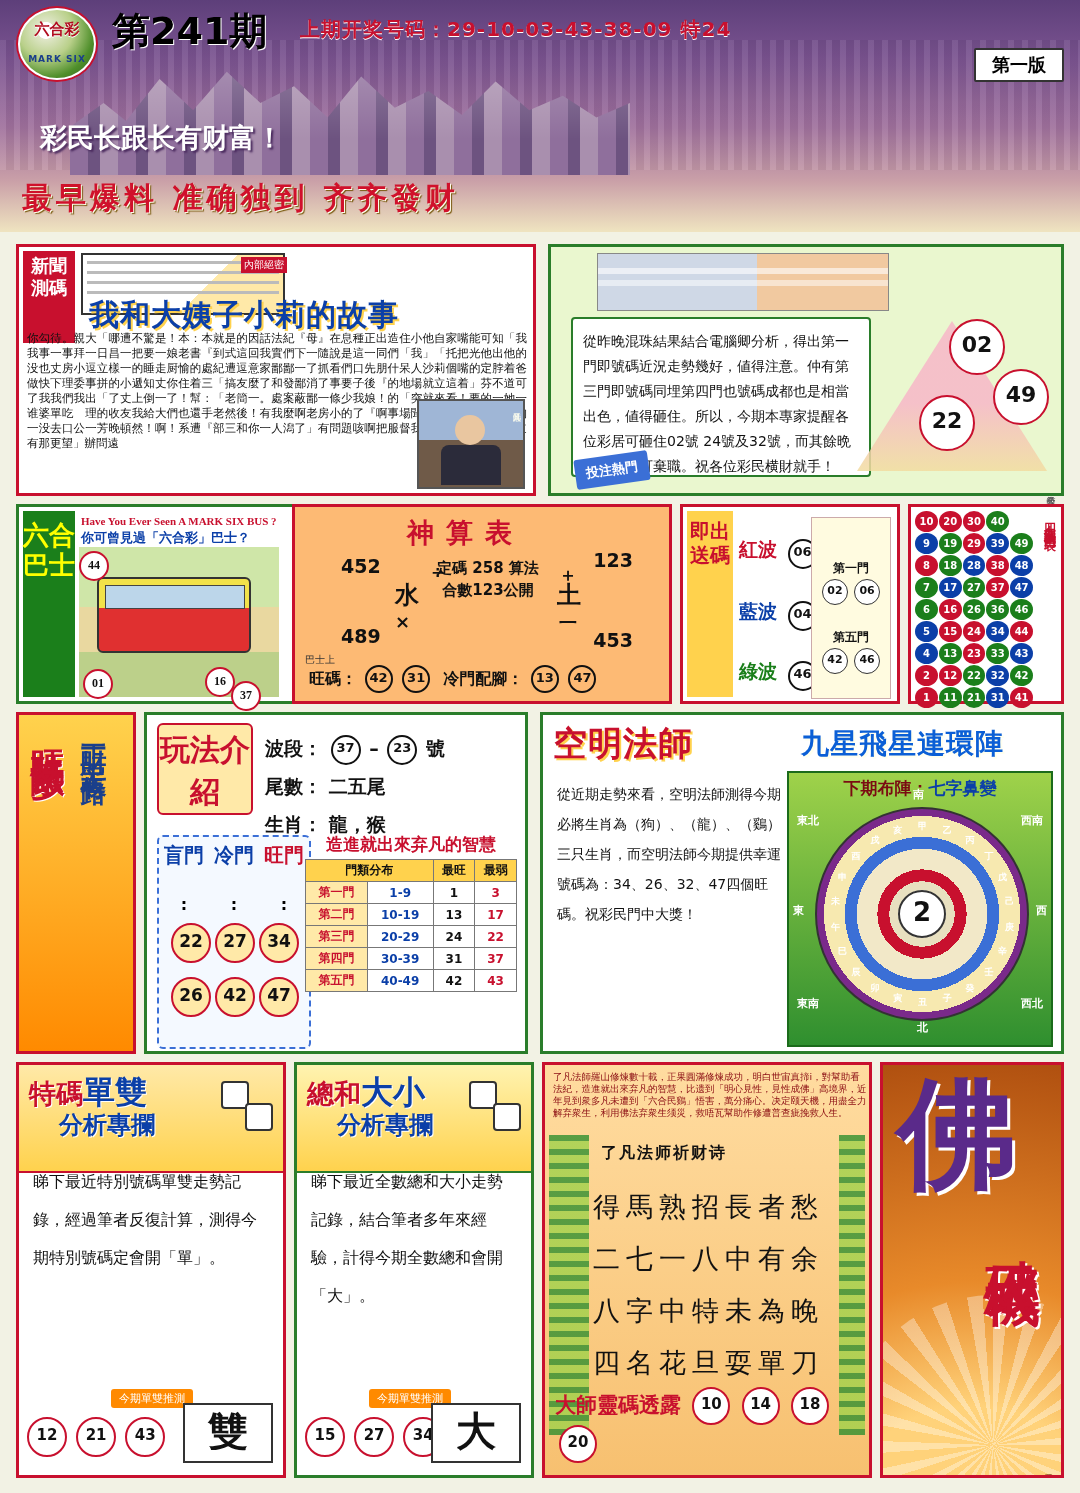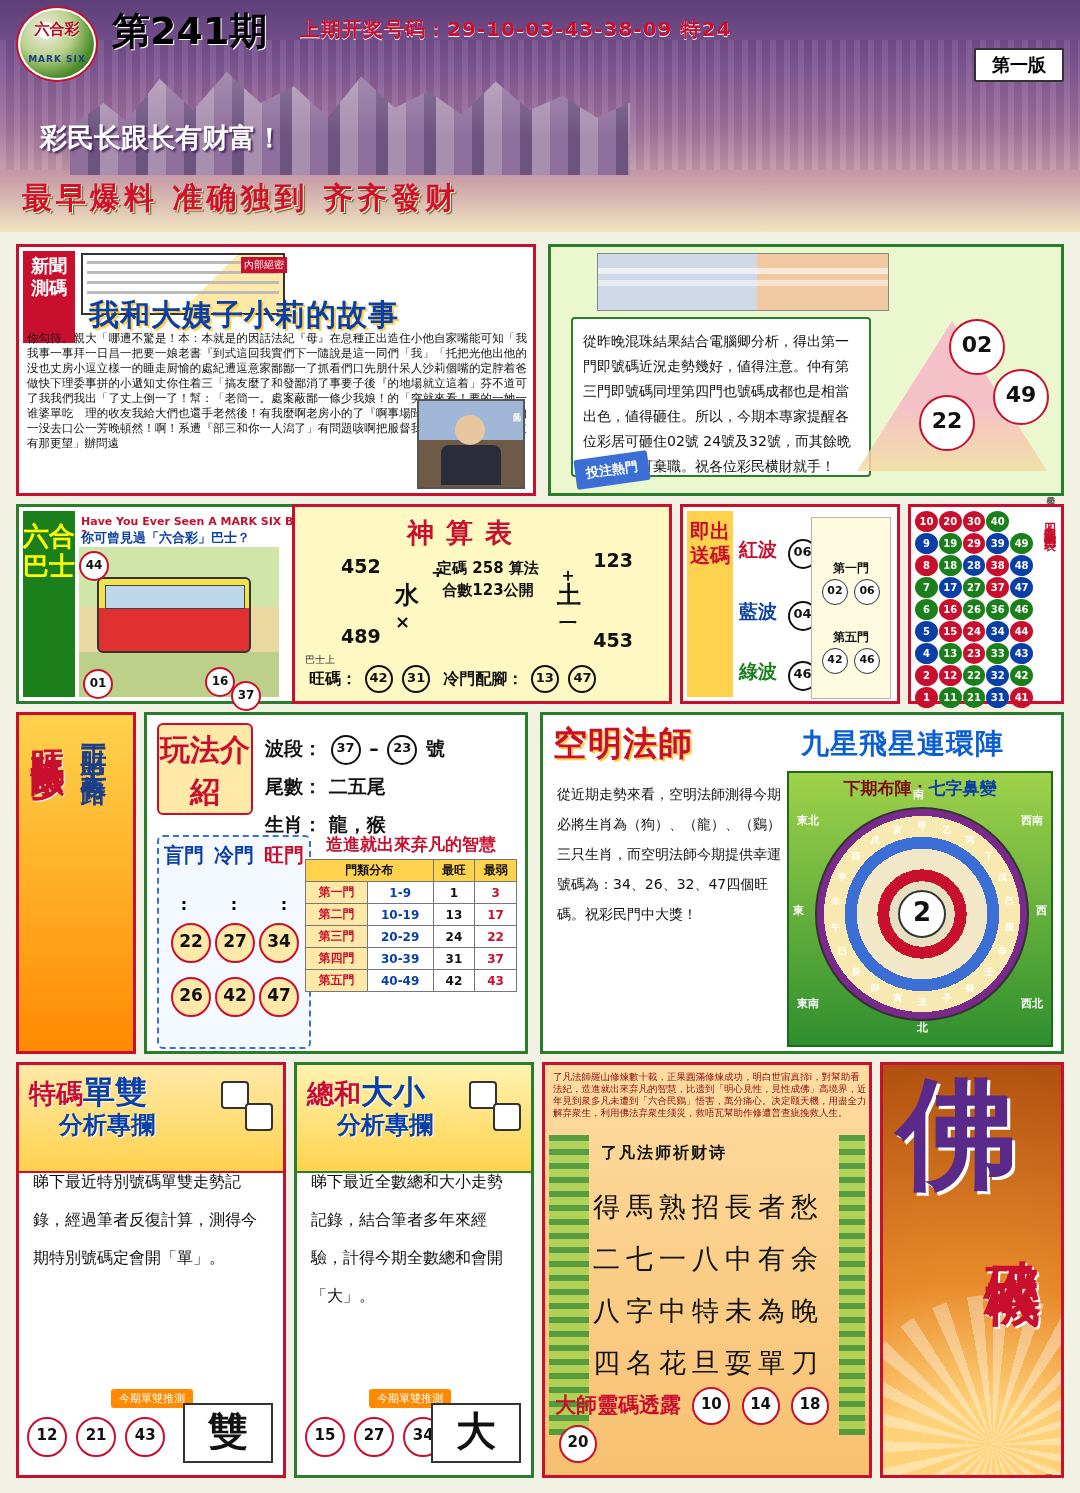--- a/index.html
+++ b/index.html
@@ -77,35 +77,35 @@
   #ana .tri .shape{position:absolute;left:0;top:8px;width:190px;height:150px;
        background:linear-gradient(180deg,#f7b7c8 0 55%,#f2dca0 100%);
        clip-path:polygon(50% 0,100% 100%,0 100%);opacity:.85;}
   #ana .num{position:absolute;border-radius:50%;background:#fff;border:2px solid #c8102e;color:#111;
        font-size:22px;font-weight:bold;text-align:center;}
   #ana .stamp{position:absolute;left:24px;bottom:8px;width:74px;height:30px;background:#3b6fd6;color:#fff;
        font-size:13px;font-weight:bold;text-align:center;line-height:30px;transform:rotate(-8deg);border-radius:3px;}
   #ana .sig{position:absolute;right:4px;bottom:4px;font-size:9px;color:#555;writing-mode:vertical-rl;}
 
   
-  #bus{left:16px;top:504px;width:304px;height:200px;border:3px solid #2a7d2a;background:#fff;}
+  #bus{left:16px;top:504px;width:304px;height:200px;border:3px solid #2a7d2a;background:#fff;font-family:Liberation Serif, serif;}
   #bus .side{position:absolute;left:4px;top:4px;width:52px;height:186px;background:#1b7f1b;color:#ff0;
        font-size:26px;font-weight:bold;text-align:center;line-height:30px;padding-top:10px;box-sizing:border-box;}
   #bus .q{position:absolute;left:62px;top:8px;font-size:11px;color:#c8102e;font-weight:bold;}
   #bus .q2{position:absolute;left:62px;top:22px;font-size:13px;color:#0b3fa8;font-weight:bold;}
   #bus .art{position:absolute;left:60px;top:40px;width:200px;height:150px;
        background:linear-gradient(180deg,#cfe6a8 0 40%,#e9d8a0 40% 70%,#bcd08a 70% 100%);}
   #bus .art .veh{position:absolute;left:18px;top:30px;width:150px;height:72px;
        background:linear-gradient(180deg,#f2e24a 0 40%,#e03030 40% 100%);border:2px solid #333;border-radius:6px;}
   #bus .art .veh .win{position:absolute;left:6px;top:6px;width:138px;height:22px;background:#bcd6ea;border:1px solid #444;}
   #bus .ball{position:absolute;width:26px;height:26px;border-radius:50%;background:#fff;border:2px solid #c8102e;
        font-size:12px;font-weight:bold;text-align:center;line-height:24px;color:#111;}
 
   
-  #magic{left:292px;top:504px;width:380px;height:200px;border:3px solid #c8102e;background:#fef9c3;}
+  #magic{left:292px;top:504px;width:380px;height:200px;border:3px solid #c8102e;background:#fdba74;}
   #magic h3{position:absolute;left:112px;top:8px;margin:0;font-size:27px;color:#c8102e;letter-spacing:12px;font-weight:bold;}
   #magic .c{position:absolute;left:118px;top:50px;width:150px;text-align:center;font-size:15px;font-weight:bold;color:#111;line-height:22px;}
   #magic .op{position:absolute;font-size:24px;font-weight:bold;color:#111;}
   #magic .n{position:absolute;font-size:19px;font-weight:bold;color:#111;}
   #magic .foot{position:absolute;left:14px;bottom:8px;font-size:16px;font-weight:bold;color:#111;}
   #magic .cball{display:inline-block;width:24px;height:24px;border:2px solid #111;border-radius:50%;
        font-size:13px;line-height:22px;text-align:center;margin:0 2px;vertical-align:middle;}
 
   
   #wave{left:680px;top:504px;width:220px;height:200px;border:3px solid #c8102e;background:#fff;}

